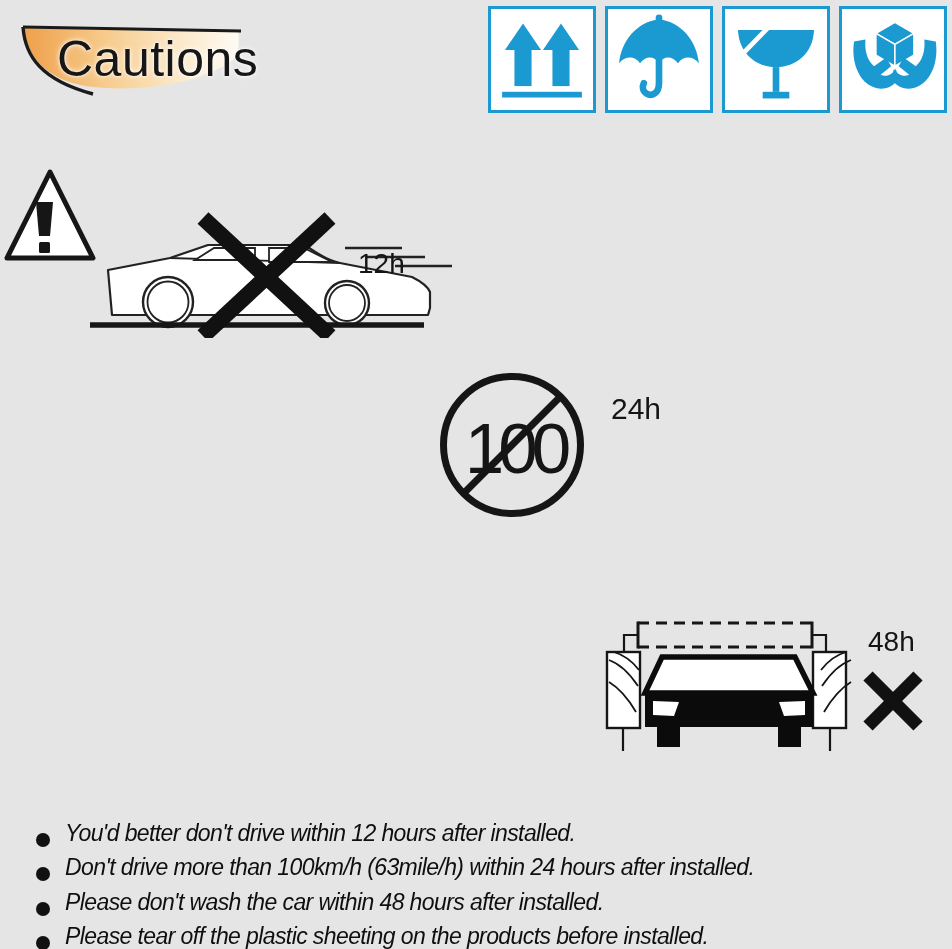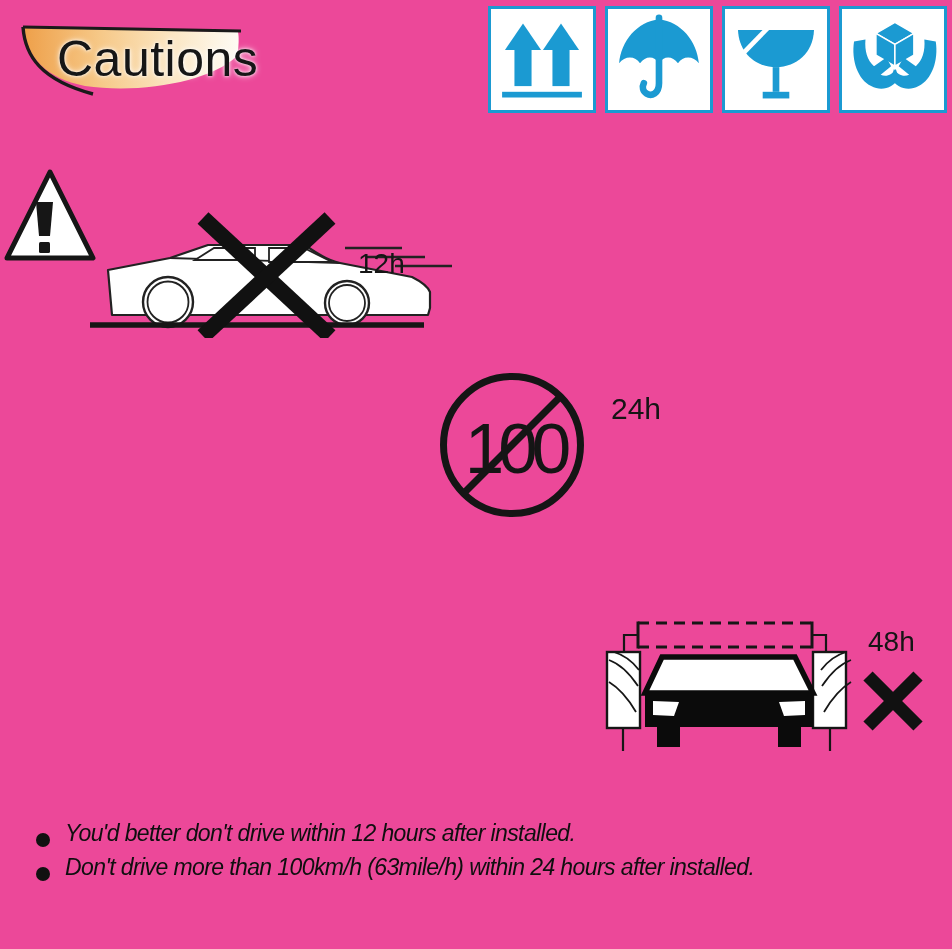--- a/index.html
+++ b/index.html
@@ -1,17 +1,17 @@
 <!DOCTYPE html>
 <html><head>
 <meta charset="utf-8">
 <style>
   html,body{margin:0;padding:0;background:#fff;}
   .canvas{
-    position:relative;width:952px;height:949px;background:#ec4899;overflow:hidden;
+    position:relative;width:952px;height:949px;background:#e5e5e5;overflow:hidden;
     font-family:"Liberation Sans",sans-serif;color:#121212;
   }
   .abs{position:absolute;}
   .title{
     font-size:50px;letter-spacing:.5px;color:#161616;white-space:nowrap;
     text-shadow:0 0 3px rgba(255,255,255,.95),0 0 6px rgba(255,255,255,.8);
   }
   .icon-row{display:flex;gap:9px;}
   .pack-icon{
     width:102px;height:101px;border:3px solid #1b9ad2;background:#fff;
@@ -179,15 +179,23 @@
 
   <div class="abs bullets" style="left:30px;top:812px;">
     <div class="bullet-row">
       <span class="dot"></span>
       <span class="bullet-text">You'd better don't drive within 12 hours after installed.</span>
     </div>
     <div class="bullet-row">
       <span class="dot"></span>
       <span class="bullet-text">Don't drive more than 100km/h (63mile/h) within 24 hours after installed.</span>
     </div>
+    <div class="bullet-row">
+      <span class="dot"></span>
+      <span class="bullet-text">Please don't wash the car within 48 hours after installed.</span>
+    </div>
+    <div class="bullet-row">
+      <span class="dot"></span>
+      <span class="bullet-text">Please tear off the plastic sheeting on the products before installed.</span>
+    </div>
   </div>
 
 </div>
 
 </body></html>

